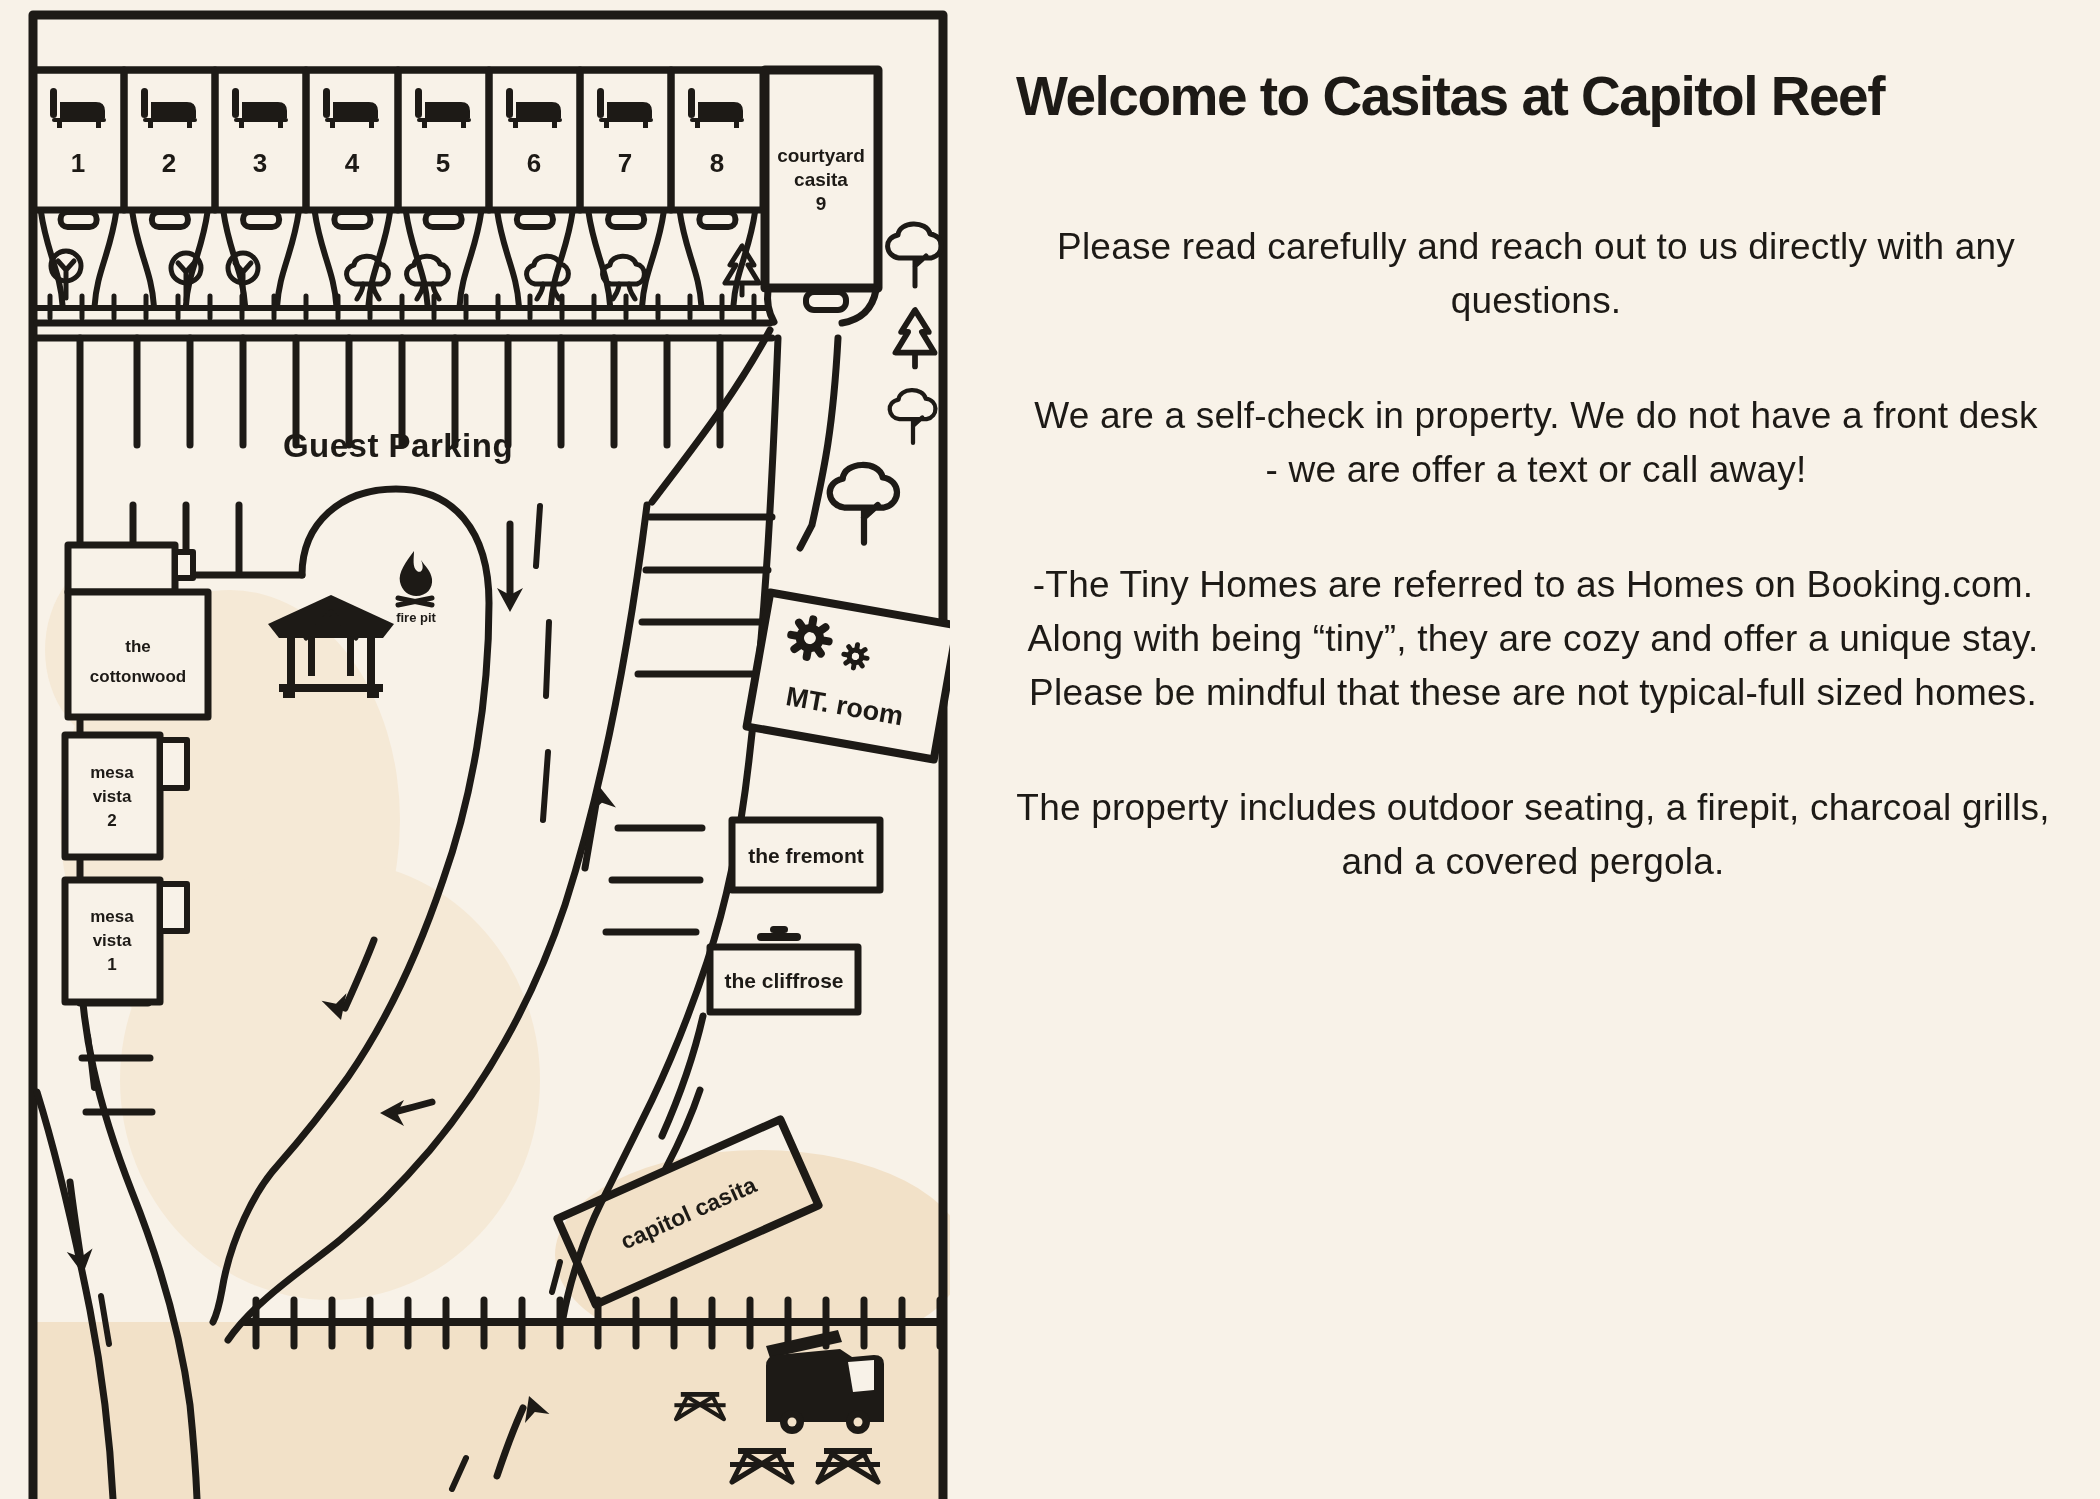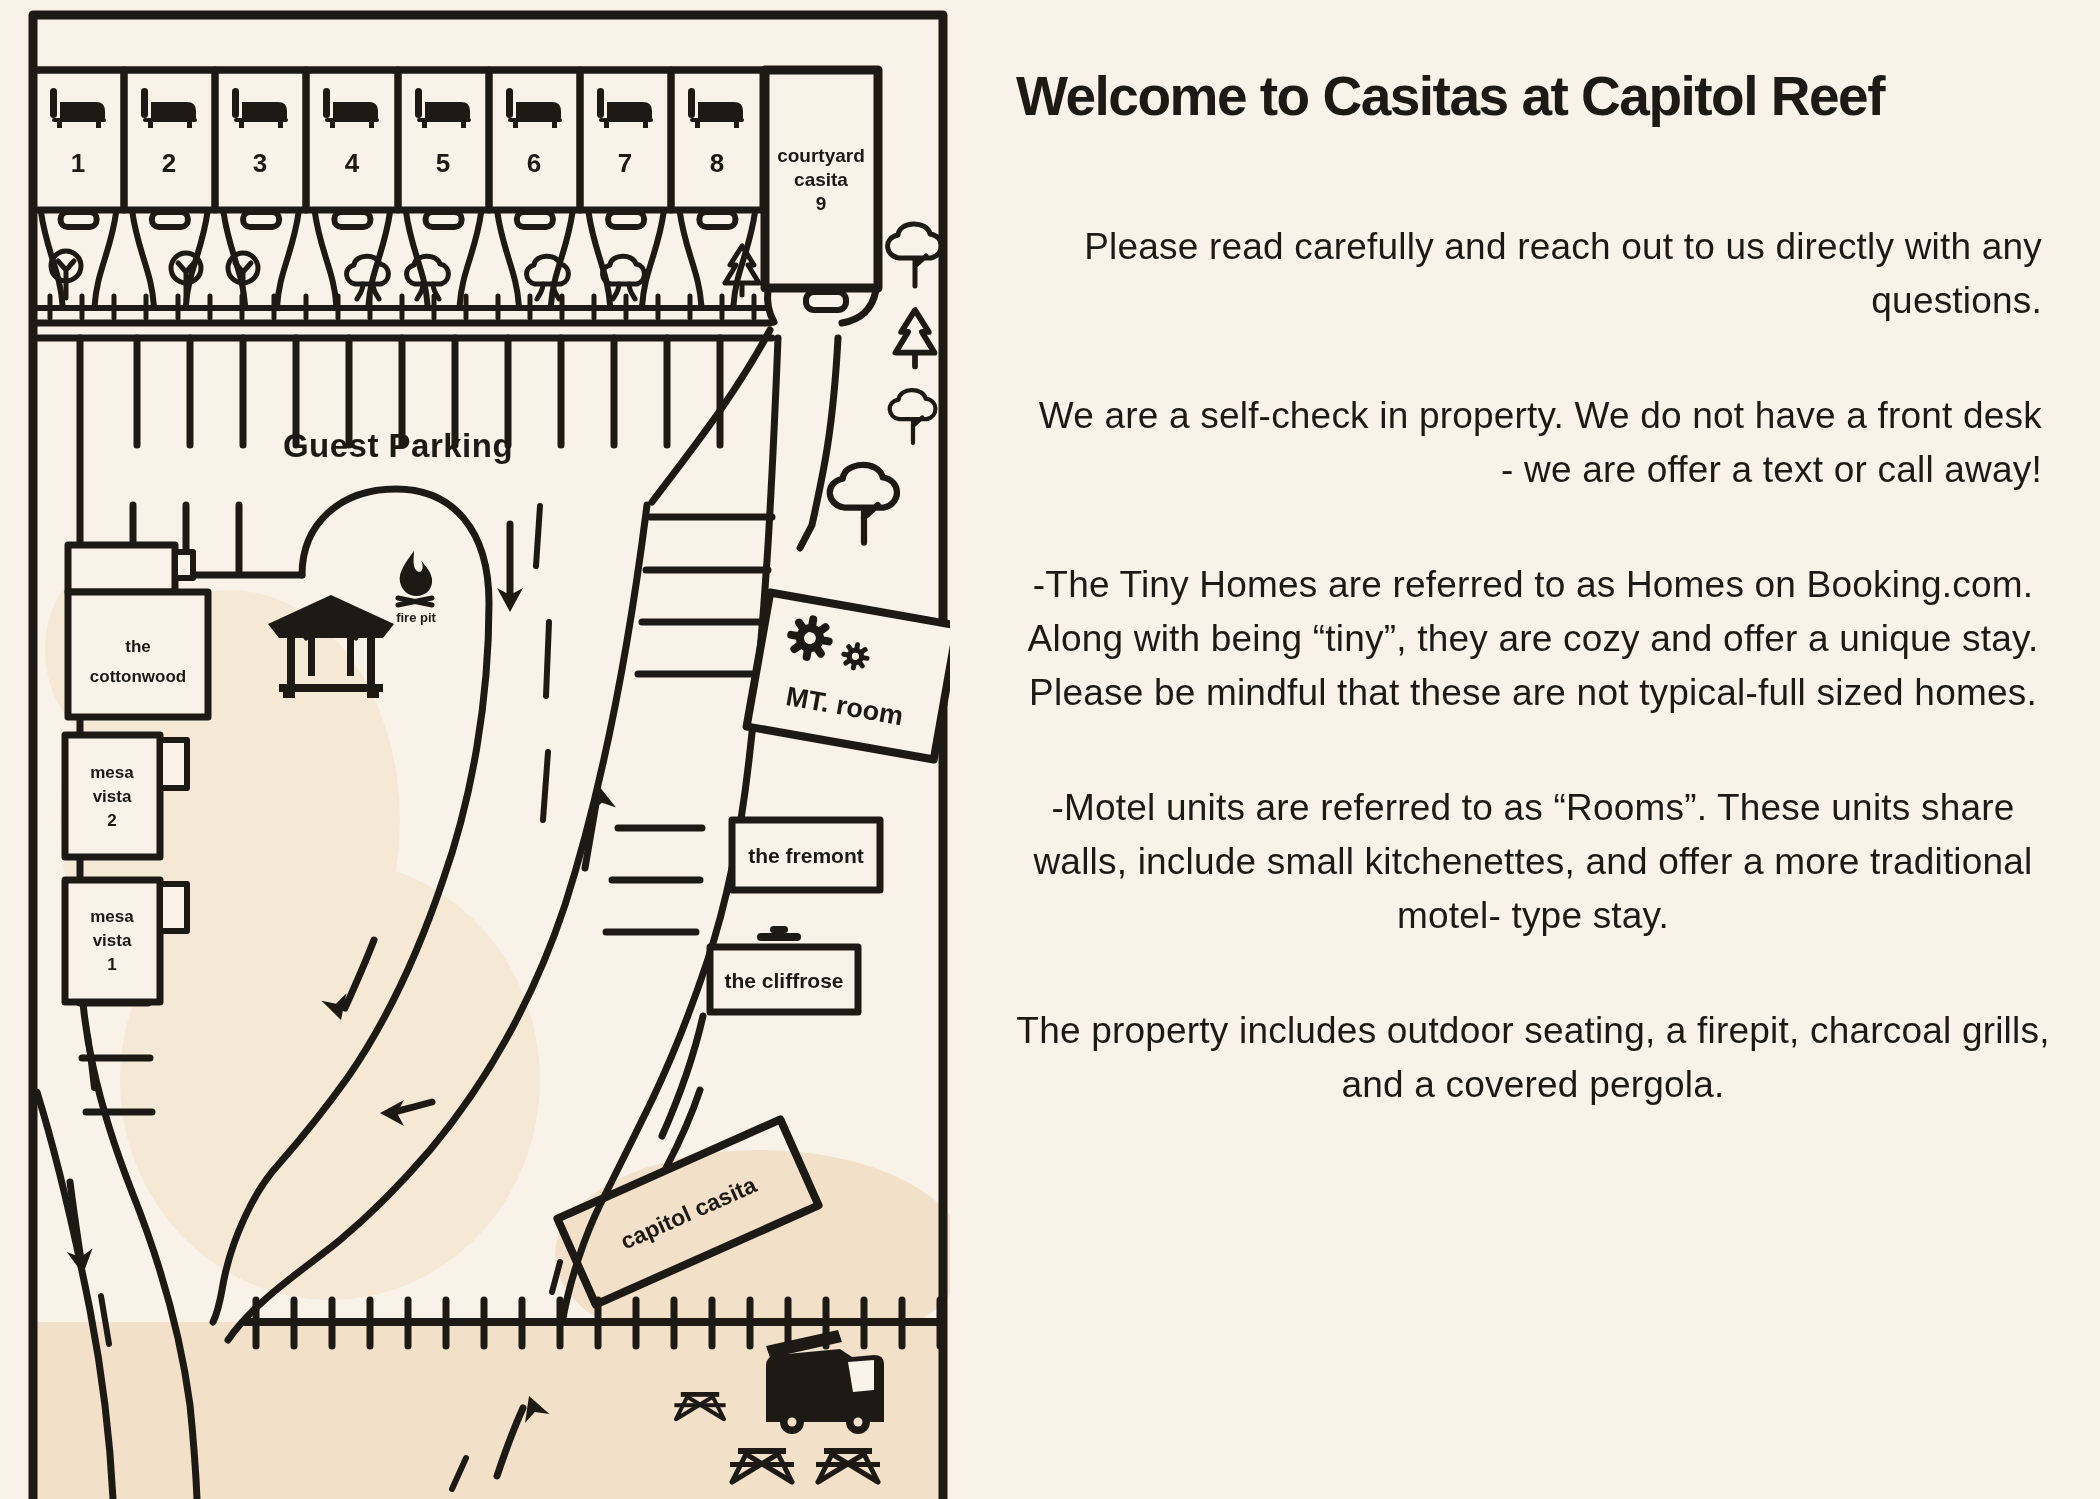--- a/index.html
+++ b/index.html
@@ -2,21 +2,21 @@
 <html><head>
 <meta charset="utf-8">
 <style>
   html,body{margin:0;padding:0;background:#e9e4da;}
   .page{width:2100px;height:1499px;position:relative;background:#f8f2e8;
         font-family:"Liberation Sans",sans-serif;display:flex;overflow:hidden;color:#1d1a16;}
   .map-wrap{flex:0 0 950px;height:1499px;}
   .panel{flex:1;padding:28px 44px 0 66px;}
   .title{font-size:55px;font-weight:800;letter-spacing:-1.5px;margin:36px 0 92px;}
   .para{font-size:37px;line-height:1.47;margin:0 0 60px;letter-spacing:.2px;}
-  .para.center{text-align:right;padding:0 14px;}
+  .para.center{text-align:center;padding:0 14px;}
   .para.left{text-align:center;padding-right:6px;}
   
   .ln{fill:none;stroke:#1d1a16;stroke-linecap:round;stroke-linejoin:round;}
   .w9{stroke-width:9px;} .w8{stroke-width:8px;} .w7{stroke-width:7px;}
   .w6{stroke-width:6px;} .w5{stroke-width:5px;}
   .ink{fill:#1d1a16;stroke:none;}
   .paper{fill:#f8f2e8;}
   .lbl{font-family:"Liberation Sans",sans-serif;font-weight:700;fill:#1d1a16;}
   .lbl.md{font-weight:600;}
 </style>
@@ -306,17 +306,16 @@
       <use href="#picnic" transform="translate(848,1448)"></use>
     </g>
   </svg>
   </div>
 
   <div class="panel">
     <h1 class="title">Welcome to Casitas at Capitol Reef</h1>
     <p class="para center">Please read carefully and reach out to us directly with any questions.</p>
     <p class="para center">We are a self-check in property. We do not have a front desk - we are offer a text or call away!</p>
     <p class="para left">-The Tiny Homes are referred to as Homes on Booking.com. Along with being “tiny”, they are cozy and offer a unique stay. Please be mindful that these are not typical-full sized homes.</p>
-    <p class="para left">-Motel units are referred to as “Rooms”. These units share walls, include small kitchenettes, and offer a more traditional motel- type stay.</p>
     <p class="para left">The property includes outdoor seating, a firepit, charcoal grills, and a covered pergola.</p>
   </div>
 
 </div>
 
 </body></html>

